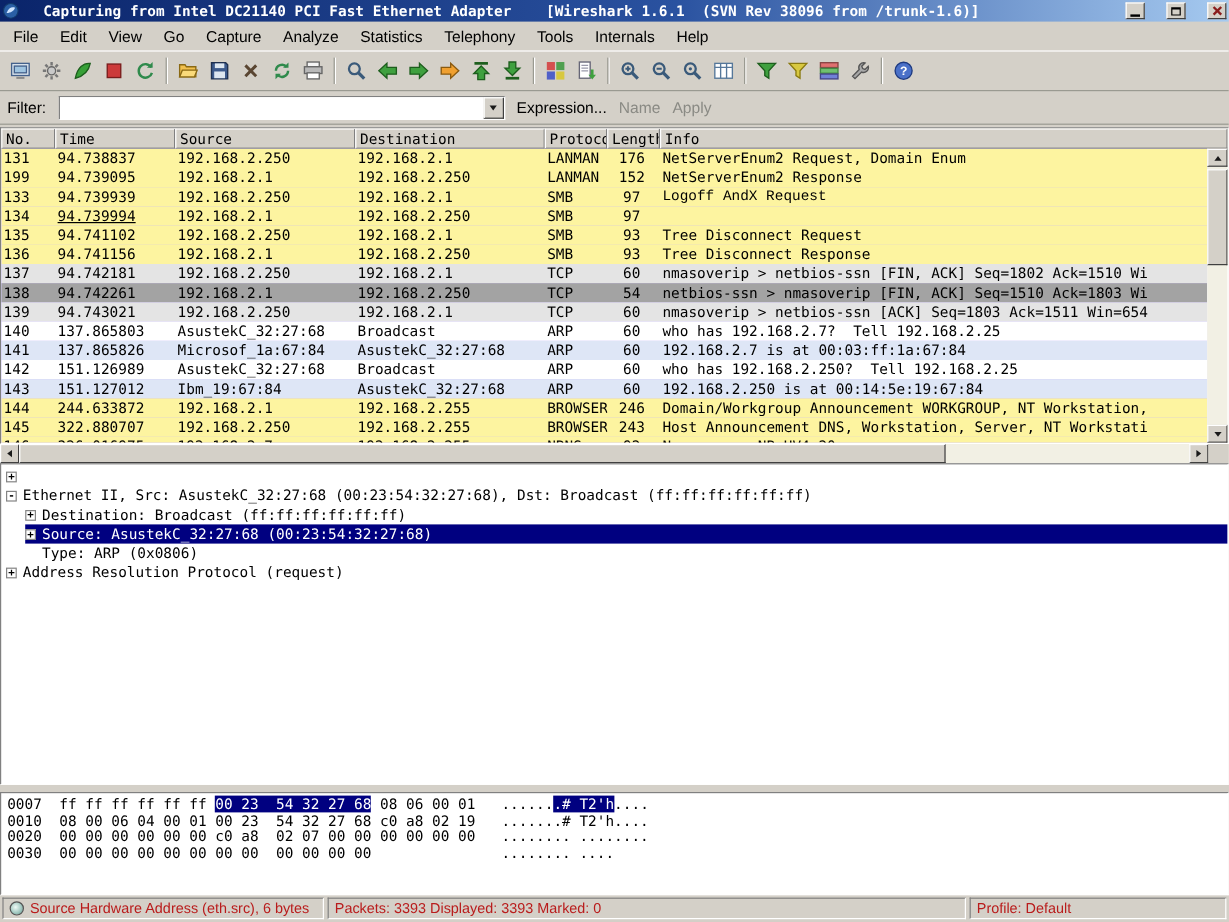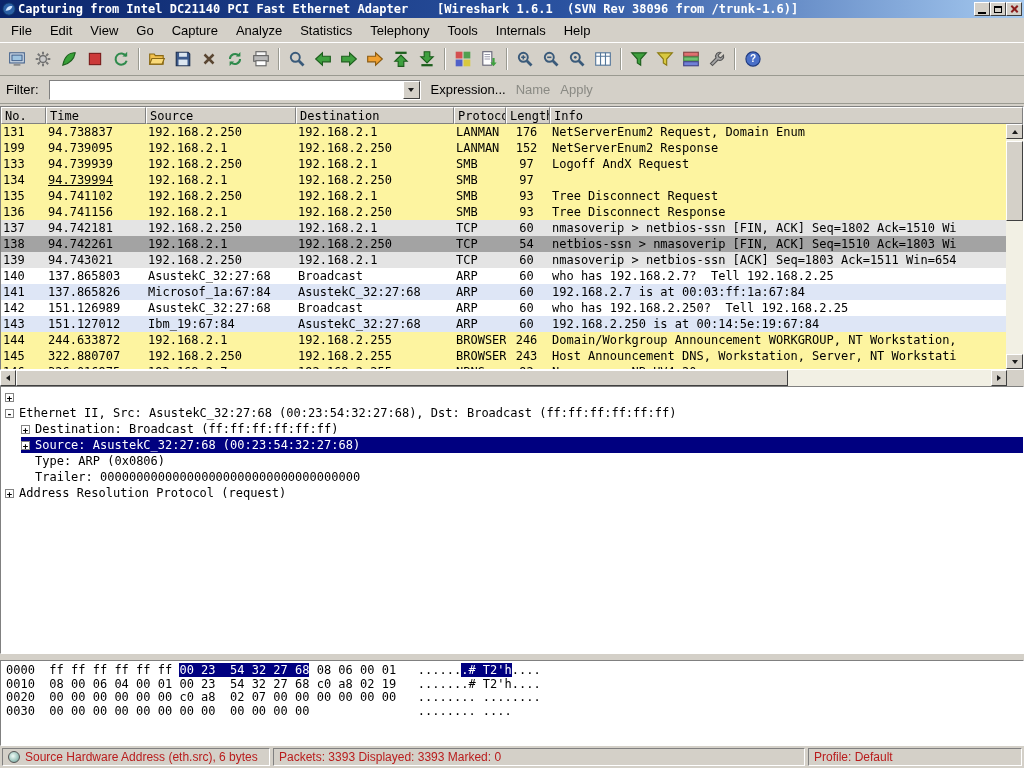--- a/index.html
+++ b/index.html
@@ -1,21 +1,21 @@
 <!DOCTYPE html>
 <html style="--chrome: #d4d0c8; --sel: #000080; --tbl: #0a246a; --tbr: #a6caf0;"><head>
 <meta charset="utf-8">
 <style>
   * { box-sizing: border-box; margin: 0; padding: 0; }
   html,body { width:1024px; height:768px; }
   body { font-family:"Liberation Sans",sans-serif; background:var(--chrome,#d4d0c8); overflow:hidden; }
   .window { width:1024px; height:768px; display:flex; flex-direction:column; background:var(--chrome,#d4d0c8); }
 
   
-  .titlebar { flex:0 0 18px; background:linear-gradient(90deg,var(--tbl,#0a246a) 0%,#2a52a0 55%,var(--tbr,#a6caf0) 100%); display:flex; align-items:center; padding:0 2px; gap:0; }
+  .titlebar { flex:0 0 18px; background:linear-gradient(90deg,var(--tbl,#0a246a) 0%,#2a52a0 55%,var(--tbr,#a6caf0) 100%); display:flex; align-items:center; padding:0 2px; gap:18px; }
   .app-icon svg { display:block; }
   .title-text { flex:1; color:#fff; font:bold 12px "DejaVu Sans Mono",monospace; white-space:pre; overflow:hidden; margin-left:2px; }
   .winbtn { width:16px; height:14px; background:var(--chrome,#d4d0c8); border:1px solid; border-color:#fff #404040 #404040 #fff; display:flex; align-items:center; justify-content:center; padding:0; }
   .glyph-min { width:8px; height:2px; background:#000; margin-top:7px; }
   .glyph-max { width:8px; height:7px; border:1px solid #000; border-top-width:2px; }
   .glyph-close { position:relative; width:9px; height:9px; }
   .glyph-close::before,.glyph-close::after { content:""; position:absolute; left:0; top:3.5px; width:9px; height:2px; background:#8a1d1d; }
   .glyph-close::before { transform:rotate(45deg); }
   .glyph-close::after { transform:rotate(-45deg); }
 
@@ -345,21 +345,21 @@
           <div class="pcell num" style="width: 44px;">152</div>
           <div class="pcell" style="flex: 1 1 0%;">NetServerEnum2 Response</div>
         </div>
         <div class="prow" style="background: rgb(253, 244, 160);">
           <div class="pcell" style="width: 45px;">133</div>
           <div class="pcell" style="width: 100px;">94.739939</div>
           <div class="pcell" style="width: 150px;">192.168.2.250</div>
           <div class="pcell" style="width: 158px;">192.168.2.1</div>
           <div class="pcell" style="width: 52px;">SMB</div>
           <div class="pcell num" style="width: 44px;">97</div>
-          <div class="pcell" style="flex: 1 1 0%;">Logoff AndX Request</div>
+          <div class="pcell" style="flex: 1 1 0%; font-family: Liberation Mono, monospace;">Logoff AndX Request</div>
         </div>
         <div class="prow" style="background: rgb(253, 244, 160);">
           <div class="pcell" style="width: 45px;">134</div>
           <div class="pcell" style="width: 100px; text-decoration: underline;">94.739994</div>
           <div class="pcell" style="width: 150px;">192.168.2.1</div>
           <div class="pcell" style="width: 158px;">192.168.2.250</div>
           <div class="pcell" style="width: 52px;">SMB</div>
           <div class="pcell num" style="width: 44px;">97</div>
         </div>
         <div class="prow" style="background: rgb(253, 244, 160);">
@@ -495,28 +495,27 @@
       </div>
     <div class="sb-corner"></div>
   </div>
 
   <div class="detail-pane" id="detail-pane">
       <div class="drow"><span class="dindent" style="width: 4px;"></span><span class="dbody"><span class="expander">+</span></span></div>
       <div class="drow"><span class="dindent" style="width: 4px;"></span><span class="dbody"><span class="expander">-</span><span>Ethernet II, Src: AsustekC_32:27:68 (00:23:54:32:27:68), Dst: Broadcast (ff:ff:ff:ff:ff:ff)</span></span></div>
       <div class="drow"><span class="dindent" style="width: 20px;"></span><span class="dbody"><span class="expander">+</span><span>Destination: Broadcast (ff:ff:ff:ff:ff:ff)</span></span></div>
       <div class="drow"><span class="dindent" style="width: 20px;"></span><span class="dbody dsel"><span class="expander">+</span><span>Source: AsustekC_32:27:68 (00:23:54:32:27:68)</span></span></div>
       <div class="drow"><span class="dindent" style="width: 20px;"></span><span class="dbody"><span class="expander none">+</span><span>Type: ARP (0x0806)</span></span></div>
-      <div class="drow"><span class="dindent" style="width: 20px;"></span><span class="dbody"><span class="expander none">+</span><span>Trailer: 000000000000000000000000000000000000</span></span></div>
       <div class="drow"><span class="dindent" style="width: 4px;"></span><span class="dbody"><span class="expander">+</span><span>Address Resolution Protocol (request)</span></span></div>
     </div>
 
   <div class="splitter"></div>
 
   <div class="hex-pane" id="hex-pane">
-      <div class="hline"><span>0000</span>  <span class="hexcol"><span>ff ff ff ff ff ff </span><span class="sel">00 23  54 32 27 68</span><span> 08 06 00 01</span></span>   <span class="asccol"><span>......</span><span class="sel">.# T2'h</span><span>....</span></span></div>
+      <div class="hline"><span>0007</span>  <span class="hexcol"><span>ff ff ff ff ff ff </span><span class="sel">00 23  54 32 27 68</span><span> 08 06 00 01</span></span>   <span class="asccol"><span>......</span><span class="sel">.# T2'h</span><span>....</span></span></div>
       <div class="hline"><span>0010</span>  <span class="hexcol"><span>08 00 06 04 00 01 00 23  54 32 27 68 c0 a8 02 19</span></span>   <span class="asccol"><span>.......# T2'h....</span></span></div>
       <div class="hline"><span>0020</span>  <span class="hexcol"><span>00 00 00 00 00 00 c0 a8  02 07 00 00 00 00 00 00</span></span>   <span class="asccol"><span>........ ........</span></span></div>
       <div class="hline"><span>0030</span>  <span class="hexcol"><span>00 00 00 00 00 00 00 00  00 00 00 00</span></span>   <span class="asccol"><span>........ ....</span></span></div>
     </div>
 
   <div class="statusbar">
     <div class="status-sect left">
       <span class="led"></span>
       <span>Source Hardware Address (eth.src), 6 bytes</span>
     </div>

